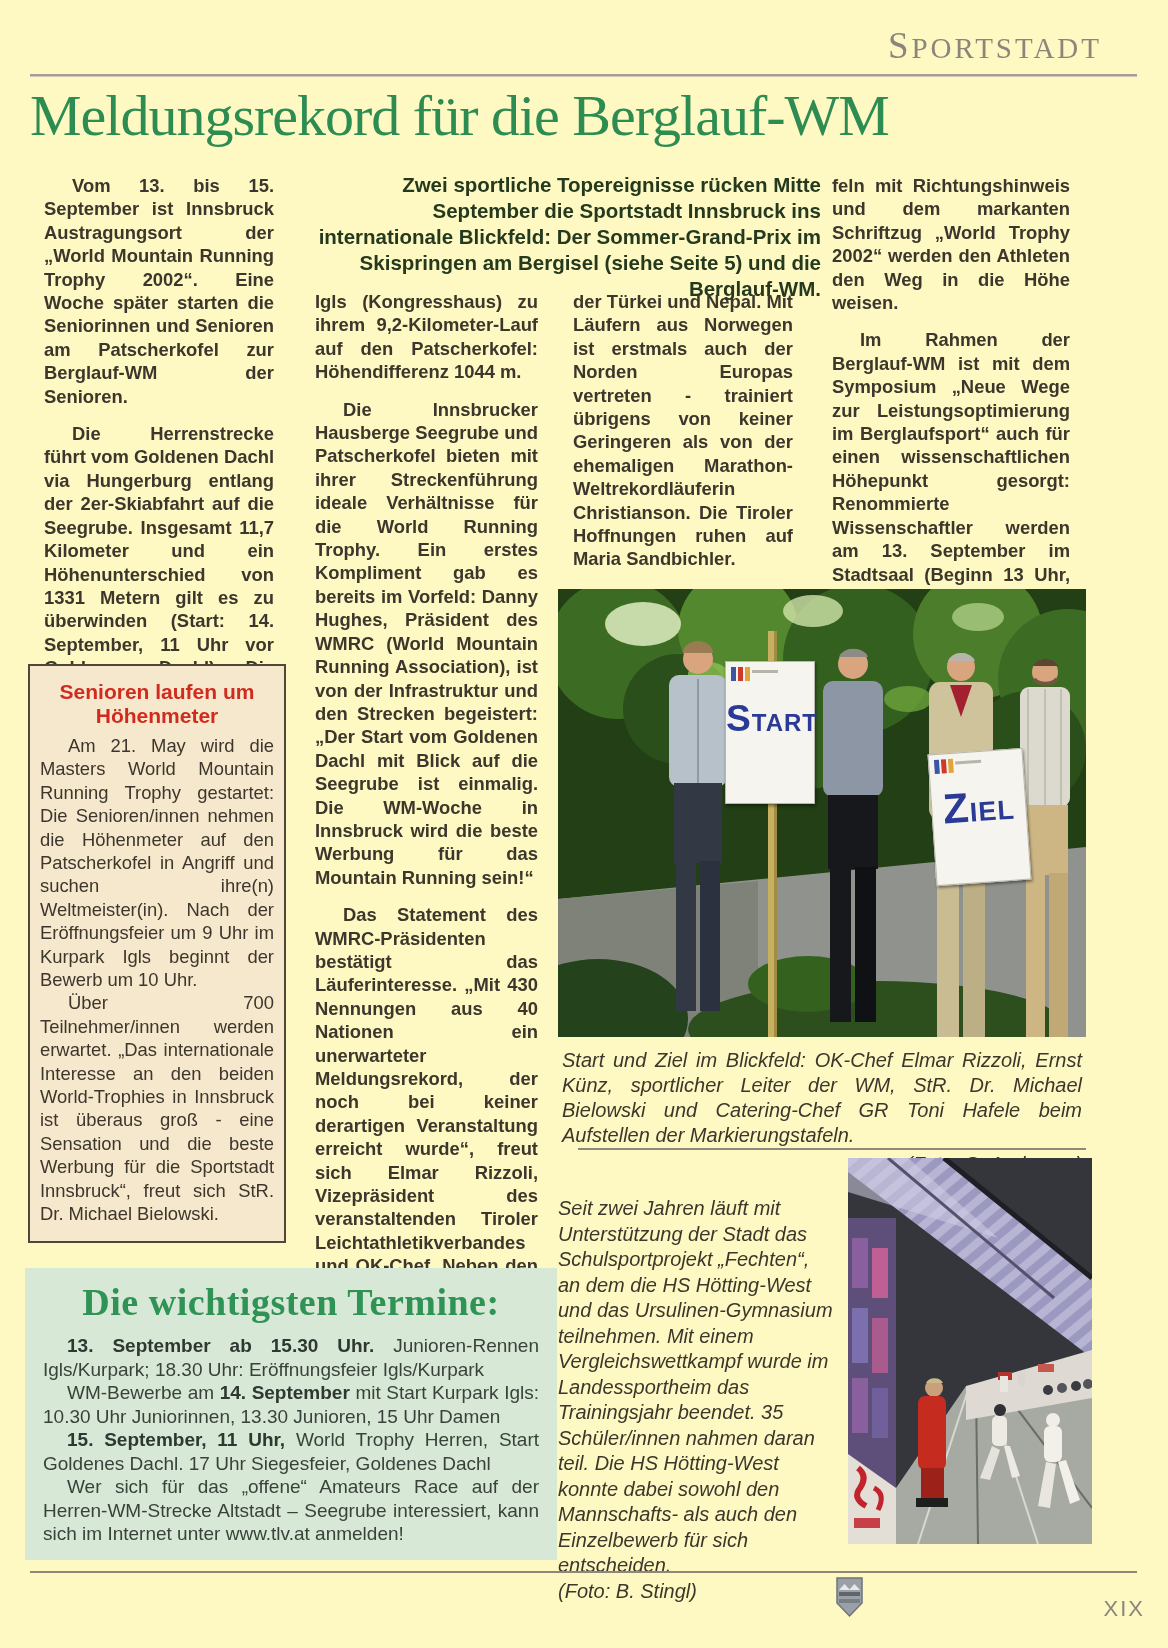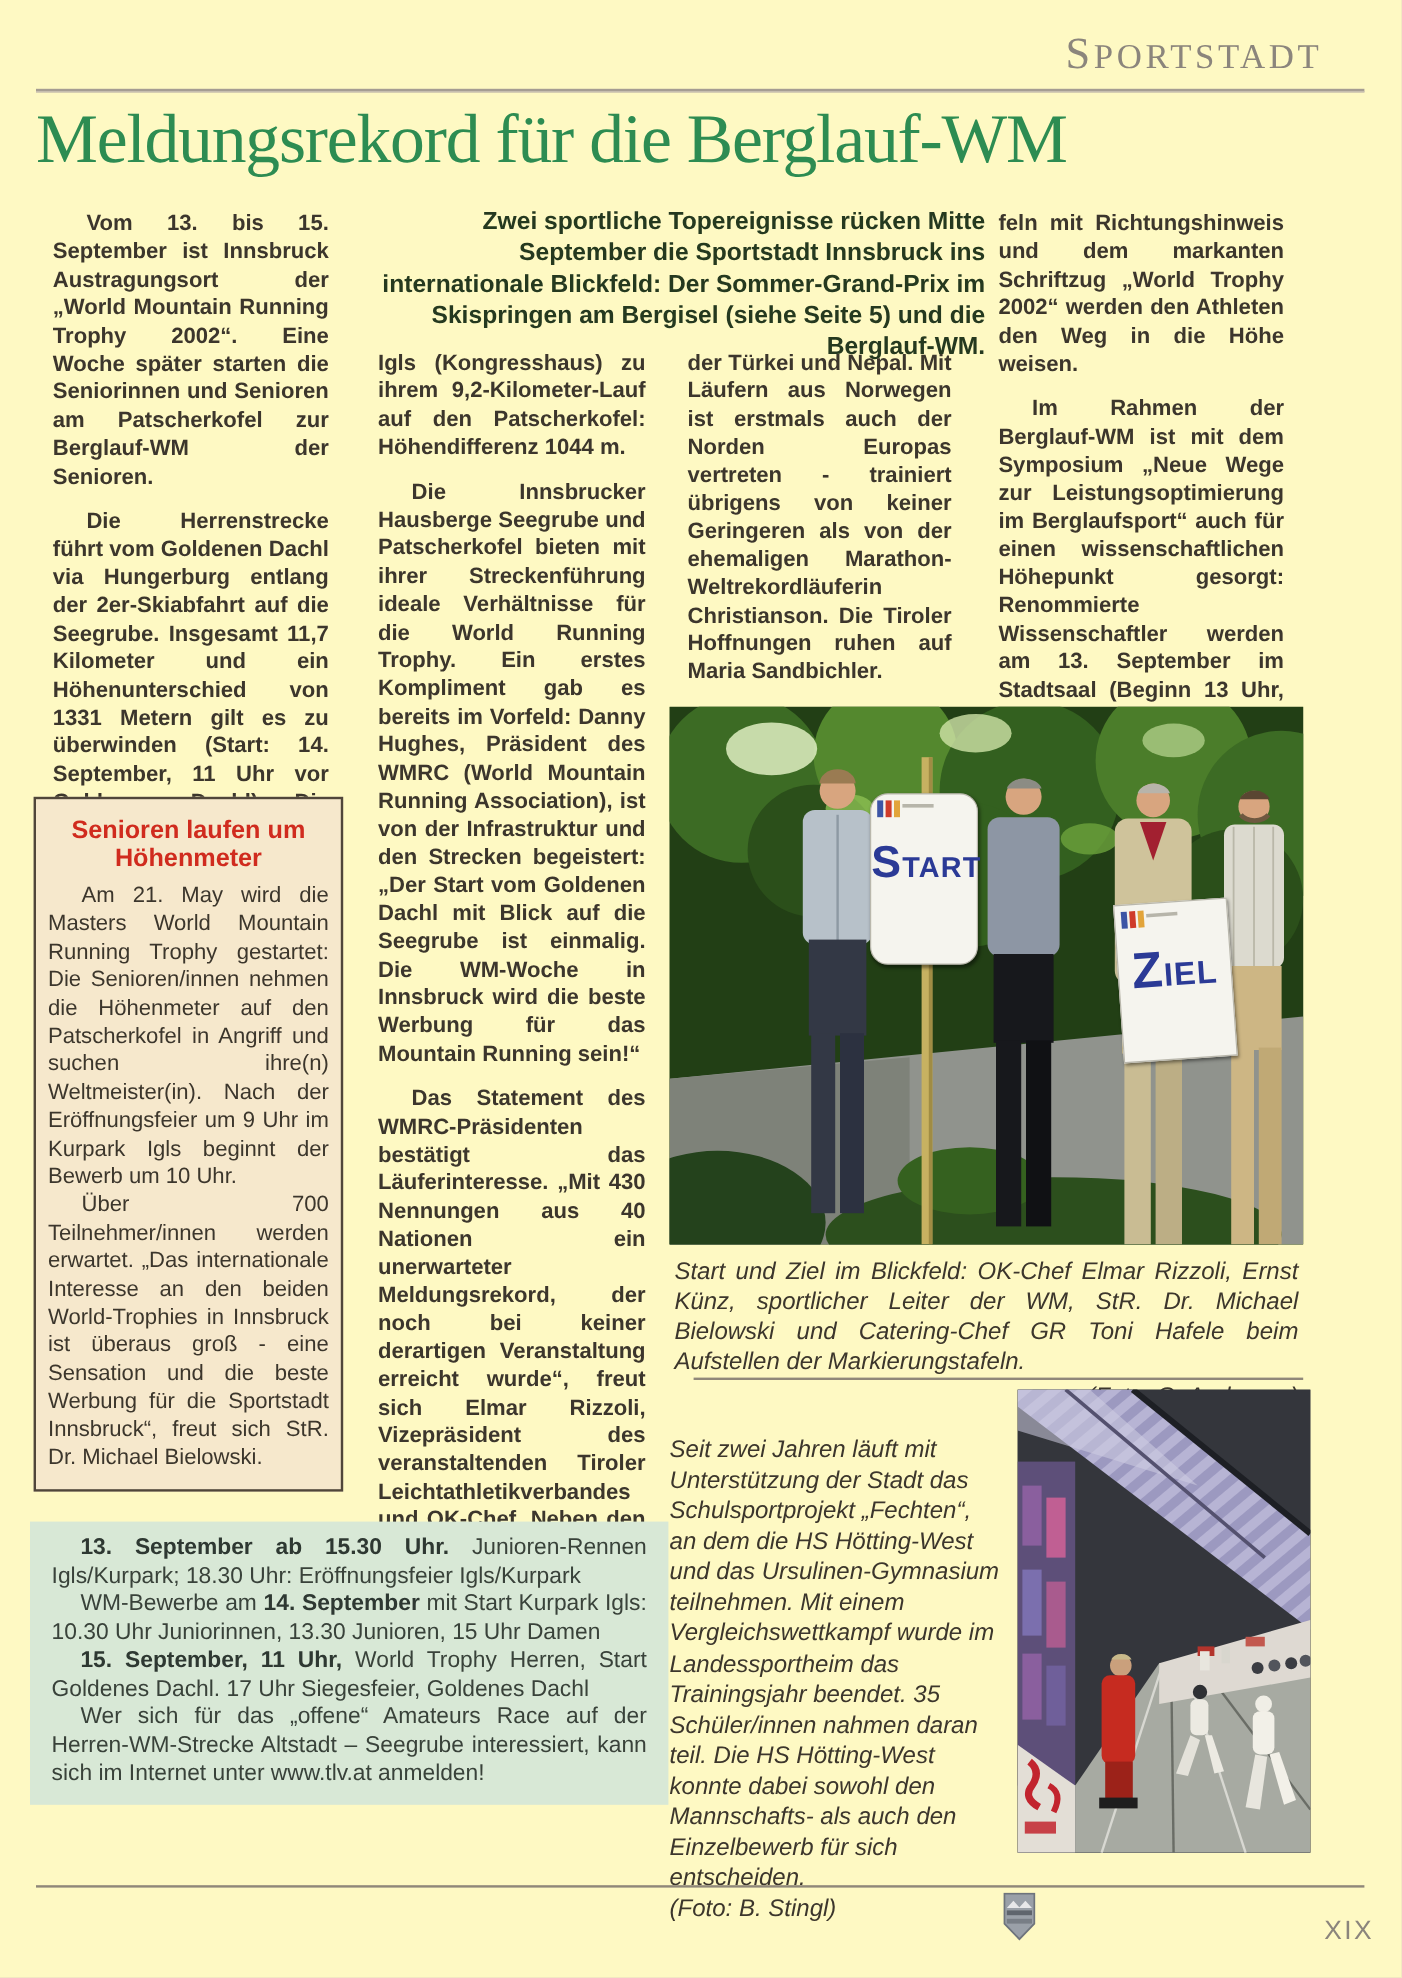--- a/index.html
+++ b/index.html
@@ -46,21 +46,21 @@
     font-size:21px;line-height:1.14;font-weight:700;color:#d02b1e;
   }
   .seniors p{margin:0;font-size:18.4px;line-height:23.4px;text-align:justify;}
   
   .photo-main{position:absolute;left:558px;top:589px;width:528px;height:448px;background:#223f15;}
   .photo-main svg{position:absolute;left:0;top:0;}
   .sign{
     position:absolute;background:#f5f4ee;border:1px solid #b9b7ac;
     box-shadow:1px 2px 3px rgba(0,0,0,.45);
   }
-  .sign-start{left:167px;top:72px;width:88px;height:141px;border-radius:15px;}
+  .sign-start{left:167px;top:72px;width:88px;height:141px;}
   .sign-ziel{left:374px;top:162px;width:93px;height:130px;transform:rotate(-4deg);}
   .sign-word{
     margin:0;text-align:center;color:#2b3a96;font-weight:700;
     font-size:24px;letter-spacing:1px;line-height:1;
   }
   .sign-start .sign-word{padding-top:38px;}
   .sign-ziel .sign-word{padding-top:34px;font-size:27px;}
   .sign-word::first-letter{font-size:1.55em;}
   .sign-logo{position:absolute;left:5px;top:5px;display:flex;gap:2px;height:14px;}
   .sign-logo i{display:block;width:5px;height:14px;}
@@ -282,20 +282,21 @@
       <rect x="170" y="214" width="7" height="14" fill="#d8d6ce"></rect>
 
       <polygon points="0,296 48,330 48,386 0,386" fill="#e3ded6"></polygon>
       <path d="M10,310 q10,8 2,20 q-8,10 6,18" fill="none" stroke="#c2242e" stroke-width="6"></path>
       <path d="M26,330 q12,6 4,22" fill="none" stroke="#c2242e" stroke-width="5"></path>
       <rect x="6" y="360" width="26" height="10" fill="#c2242e" opacity=".85"></rect>
     </svg>
   </figure>
 
   <section class="termine">
+    <h2>Die wichtigsten Termine:</h2>
     <p><span></span><b>13. September ab 15.30 Uhr.</b><span> Junioren-Rennen Igls/Kurpark; 18.30 Uhr: Eröffnungsfeier Igls/Kurpark</span></p>
     <p><span>WM-Bewerbe am </span><b>14. September</b><span> mit Start Kurpark Igls: 10.30 Uhr Juniorinnen, 13.30 Junioren, 15 Uhr Damen</span></p>
     <p><span></span><b>15. September, 11 Uhr,</b><span> World Trophy Herren, Start Goldenes Dachl. 17 Uhr Siegesfeier, Goldenes Dachl</span></p>
     <p><span>Wer sich für das „offene“ Amateurs Race auf der Herren-WM-Strecke Altstadt – Seegrube interessiert, kann sich im Internet unter www.tlv.at anmelden!</span><b></b><span></span></p>
   </section>
 
   <div class="footer-rule"></div>
   <div class="crest">
     <svg width="27" height="41" viewBox="0 0 27 41">
       <path d="M1,1 h25 v25 l-12.5,13 L1,26 z" fill="#9aa0a8" stroke="#6e747c" stroke-width="1.5"></path>

